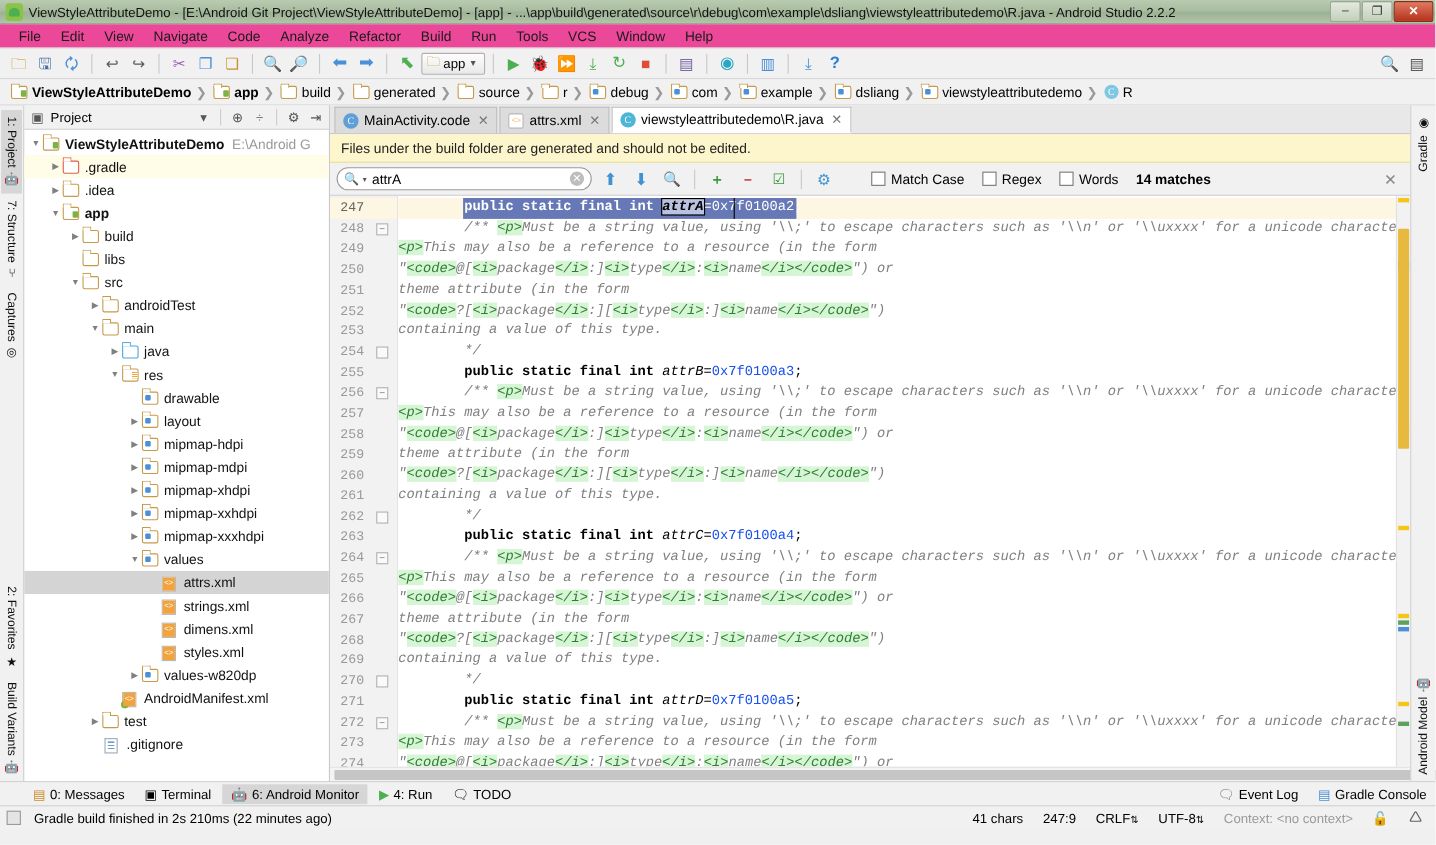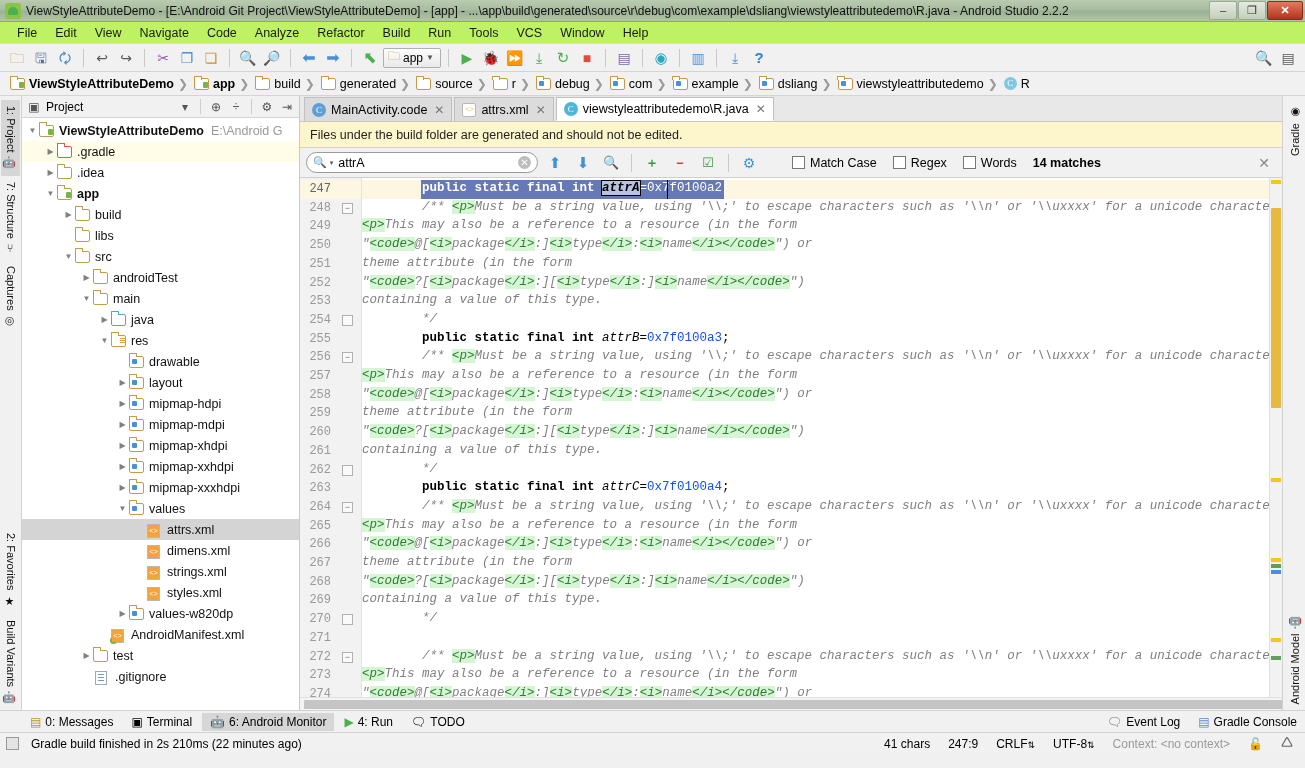--- a/index.html
+++ b/index.html
@@ -41,21 +41,21 @@
     font-size:11px;color:#333;
   }
   .winbtn.close{
     background:linear-gradient(to bottom,#e07a60,#b4331d);
     border-color:#8d2a16; color:#fff; width:36px; font-weight:bold;
   }
 
   
   .menubar {
     height:22px; display:flex; align-items:center; gap:0px;
-    background:#bef264; border-bottom:1px solid #dcdcdc; padding-left:8px;
+    background:#ec4899; border-bottom:1px solid #dcdcdc; padding-left:8px;
   }
   .menubar .mi { padding:2px 9px; font-size:12.5px; color:#1a1a1a; }
 
   
   .toolbar {
     height:28px; display:flex; align-items:center; gap:2px;
     background:#f1f1f1; border-bottom:1px solid #d4d4d4; padding:0 6px;
   }
   .tb-btn {
     width:22px;height:22px;display:flex;align-items:center;justify-content:center;
@@ -506,26 +506,26 @@
             <span class="lbl">values</span>
           </div>
           <div class="node sel" style="padding-left: 112px;">
             <span class="arrow"></span>
             <span class="nicon"><span class="xfile" style="display: inline-block;"></span></span>
             <span class="lbl">attrs.xml</span>
           </div>
           <div class="node" style="padding-left: 112px;">
             <span class="arrow"></span>
             <span class="nicon"><span class="xfile" style="display: inline-block;"></span></span>
+            <span class="lbl">strings.xml</span>
+          </div>
+          <div class="node" style="padding-left: 112px;">
+            <span class="arrow"></span>
+            <span class="nicon"><span class="xfile" style="display: inline-block;"></span></span>
             <span class="lbl">dimens.xml</span>
-          </div>
-          <div class="node" style="padding-left: 112px;">
-            <span class="arrow"></span>
-            <span class="nicon"><span class="xfile" style="display: inline-block;"></span></span>
-            <span class="lbl">strings.xml</span>
           </div>
           <div class="node" style="padding-left: 112px;">
             <span class="arrow"></span>
             <span class="nicon"><span class="xfile" style="display: inline-block;"></span></span>
             <span class="lbl">styles.xml</span>
           </div>
           <div class="node" style="padding-left: 94px;">
             <span class="arrow">▶</span>
             <span class="nicon"><span class="fold" style="display: inline-block;"><span class="dot"></span></span></span>
             <span class="lbl">values-w820dp</span>
@@ -667,20 +667,21 @@
             <div class="cl" style="top: 264.8px;"><span class="cmt">containing a value of this type.</span></div>
             <div class="cl" style="top: 283.5px;"><span>&nbsp;&nbsp;&nbsp;&nbsp;&nbsp;&nbsp;&nbsp;&nbsp;</span><span class="cmt">*/</span></div>
             <div class="cl" style="top: 302.2px;"><span>&nbsp;&nbsp;&nbsp;&nbsp;&nbsp;&nbsp;&nbsp;&nbsp;</span><span class="kw">public static final int </span><span class="italic">attrC</span><span>=</span><span class="num">0x7f0100a4</span><span>;</span></div>
             <div class="cl" style="top: 320.9px;"><span>&nbsp;&nbsp;&nbsp;&nbsp;&nbsp;&nbsp;&nbsp;&nbsp;</span><span class="cmt">/** </span><span class="tag">&lt;p&gt;</span><span class="cmt">Must be a string value, using '\\;' to escape characters such as '\\n' or '\\uxxxx' for a unicode character.</span></div>
             <div class="cl" style="top: 339.6px;"><span class="cmt"></span><span class="tag">&lt;p&gt;</span><span class="cmt">This may also be a reference to a resource (in the form</span></div>
             <div class="cl" style="top: 358.3px;"><span class="cmt">"</span><span class="tag">&lt;code&gt;</span><span class="cmt">@[</span><span class="tag">&lt;i&gt;</span><span class="cmt">package</span><span class="tag">&lt;/i&gt;</span><span class="cmt">:]</span><span class="tag">&lt;i&gt;</span><span class="cmt">type</span><span class="tag">&lt;/i&gt;</span><span class="cmt">:</span><span class="tag">&lt;i&gt;</span><span class="cmt">name</span><span class="tag">&lt;/i&gt;</span><span class="cmt"></span><span class="tag">&lt;/code&gt;</span><span class="cmt">") or</span></div>
             <div class="cl" style="top: 377px;"><span class="cmt">theme attribute (in the form</span></div>
             <div class="cl" style="top: 395.7px;"><span class="cmt">"</span><span class="tag">&lt;code&gt;</span><span class="cmt">?[</span><span class="tag">&lt;i&gt;</span><span class="cmt">package</span><span class="tag">&lt;/i&gt;</span><span class="cmt">:][</span><span class="tag">&lt;i&gt;</span><span class="cmt">type</span><span class="tag">&lt;/i&gt;</span><span class="cmt">:]</span><span class="tag">&lt;i&gt;</span><span class="cmt">name</span><span class="tag">&lt;/i&gt;</span><span class="cmt"></span><span class="tag">&lt;/code&gt;</span><span class="cmt">")</span></div>
             <div class="cl" style="top: 414.4px;"><span class="cmt">containing a value of this type.</span></div>
             <div class="cl" style="top: 433.1px;"><span>&nbsp;&nbsp;&nbsp;&nbsp;&nbsp;&nbsp;&nbsp;&nbsp;</span><span class="cmt">*/</span></div>
+            <div class="cl" style="top: 451.8px;"><span>&nbsp;&nbsp;&nbsp;&nbsp;&nbsp;&nbsp;&nbsp;&nbsp;</span><span class="kw">public static final int </span><span class="italic">attrD</span><span>=</span><span class="num">0x7f0100a5</span><span>;</span></div>
             <div class="cl" style="top: 470.5px;"><span>&nbsp;&nbsp;&nbsp;&nbsp;&nbsp;&nbsp;&nbsp;&nbsp;</span><span class="cmt">/** </span><span class="tag">&lt;p&gt;</span><span class="cmt">Must be a string value, using '\\;' to escape characters such as '\\n' or '\\uxxxx' for a unicode character.</span></div>
             <div class="cl" style="top: 489.2px;"><span class="cmt"></span><span class="tag">&lt;p&gt;</span><span class="cmt">This may also be a reference to a resource (in the form</span></div>
             <div class="cl" style="top: 507.9px;"><span class="cmt">"</span><span class="tag">&lt;code&gt;</span><span class="cmt">@[</span><span class="tag">&lt;i&gt;</span><span class="cmt">package</span><span class="tag">&lt;/i&gt;</span><span class="cmt">:]</span><span class="tag">&lt;i&gt;</span><span class="cmt">type</span><span class="tag">&lt;/i&gt;</span><span class="cmt">:</span><span class="tag">&lt;i&gt;</span><span class="cmt">name</span><span class="tag">&lt;/i&gt;</span><span class="cmt"></span><span class="tag">&lt;/code&gt;</span><span class="cmt">") or</span></div>
             <div class="caret" style="left: 305.35px; top: 2px; height: 18.7px;"></div>
           </div>
         <div class="errstripe" id="stripe">
             <div class="mark" style="top: 2px; height: 4px; background: rgb(245, 197, 24);"></div>
             <div class="mark" style="top: 36px; height: 4px; background: rgb(245, 197, 24);"></div>
             <div class="mark" style="top: 60px; height: 4px; background: rgb(74, 144, 217);"></div>
             <div class="mark" style="top: 64px; height: 4px; background: rgb(95, 160, 95);"></div>

